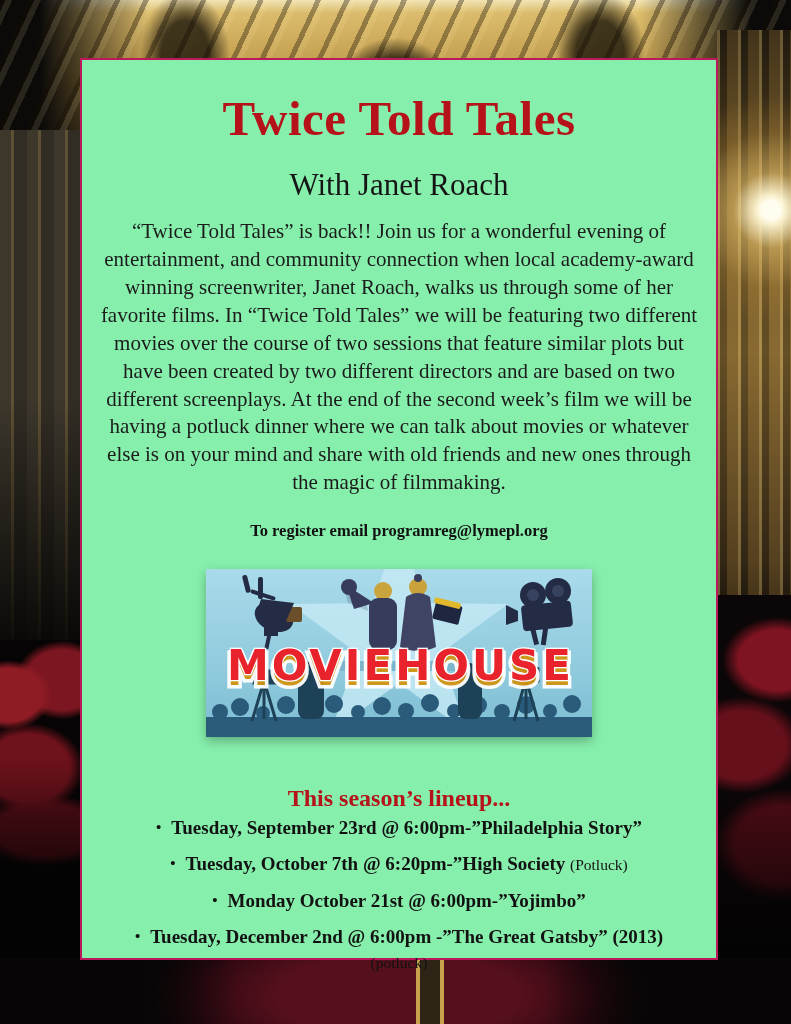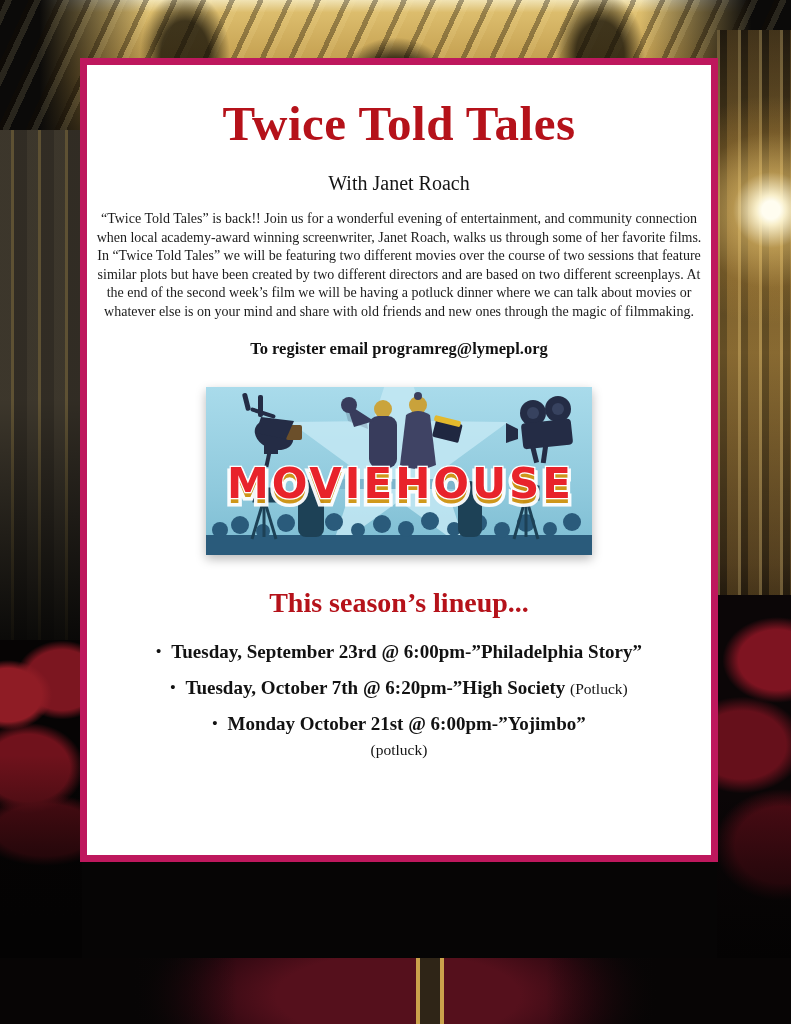--- a/index.html
+++ b/index.html
@@ -58,51 +58,51 @@
   .bg-bottom{
     left:0;top:958px;width:791px;height:66px;
     background:
       linear-gradient(90deg,#070505 0 17%, rgba(7,5,5,0) 30% 69%, #070505 83%),
       linear-gradient(90deg, rgba(0,0,0,0) 0 416px, #caa24b 416px 420px, #2f2517 420px 440px, #caa24b 440px 444px, rgba(0,0,0,0) 444px),
       radial-gradient(ellipse 270px 95px at 398px 38px, #55101c 0 45%, #330912 72%, rgba(40,7,13,0) 96%),
       #0b0708;
   }
   
   .card{
-    position:absolute;left:80px;top:58px;width:638px;height:804px;
-    box-sizing:border-box;border:7px solid #be185d;background:#ffffff;
+    position:absolute;left:80px;top:58px;width:638px;height:902px;
+    box-sizing:border-box;border:2px solid #be185d;background:#86efac;
     z-index:5;text-align:center;
   }
   .title{
     margin-top:30px;font-size:49px;font-weight:bold;color:#b5121a;letter-spacing:.5px;
   }
   .subtitle{
-    margin-top:20px;font-size:20px;color:#151515;
+    margin-top:20px;font-size:31px;color:#151515;
   }
   .description{
-    width:608px;margin:15px auto 0;font-size:14px;line-height:1.33;color:#1b1b1b;
+    width:608px;margin:15px auto 0;font-size:21px;line-height:1.33;color:#1b1b1b;
   }
   .register{
-    margin-top:17px;font-size:16.5px;font-weight:bold;color:#111;
+    margin-top:24px;font-size:16.5px;font-weight:bold;color:#111;
   }
   
   .banner{
     width:386px;height:168px;margin:28px auto 0;position:relative;
     box-shadow:0 4px 10px rgba(0,0,0,.28);
     overflow:hidden;background:linear-gradient(180deg,#a9dbeb 0,#90cadd 60%,#7cbcd2 100%);text-decoration:underline;
   }
   .banner svg{position:absolute;left:0;top:0;}
   .logo-main{
     font-family:"DejaVu Sans","Liberation Sans",sans-serif;font-weight:bold;
   }
   
   .lineup-heading{
-    margin-top:32px;font-size:28px;font-weight:bold;color:#b5121a;
-  }
-  .lineup{margin-top:20px;}
+    margin-top:48px;font-size:24px;font-weight:bold;color:#b5121a;
+  }
+  .lineup{margin-top:3px;}
   .lineup-item{
     font-size:19px;font-weight:bold;color:#121212;margin:0 0 10.5px;line-height:1.35;
   }
   .bullet{font-size:15px;vertical-align:2px;margin-right:10px;}
   .note{font-weight:normal;font-size:15.5px;}
   .footnote{font-size:15.5px;color:#121212;margin-top:-6px;}
 </style>
 </head>
 <body>
 
@@ -208,16 +208,19 @@
   <div class="lineup">
     <div class="lineup-item">
       <span class="bullet">•</span><span>Tuesday, September 23rd @ 6:00pm-”Philadelphia Story”</span> <span class="note"></span>
     </div>
     <div class="lineup-item">
       <span class="bullet">•</span><span>Tuesday, October 7th @ 6:20pm-”High Society</span> <span class="note">(Potluck)</span>
     </div>
     <div class="lineup-item">
       <span class="bullet">•</span><span>Monday October 21st @ 6:00pm-”Yojimbo”</span> <span class="note"></span>
     </div>
+    <div class="lineup-item">
+      <span class="bullet">•</span><span>Tuesday, December 2nd @ 6:00pm -”The Great Gatsby” (2013)</span> <span class="note"></span>
+    </div>
     <div class="footnote">(potluck)</div>
   </div>
 
 </div>
 
 </body></html>

